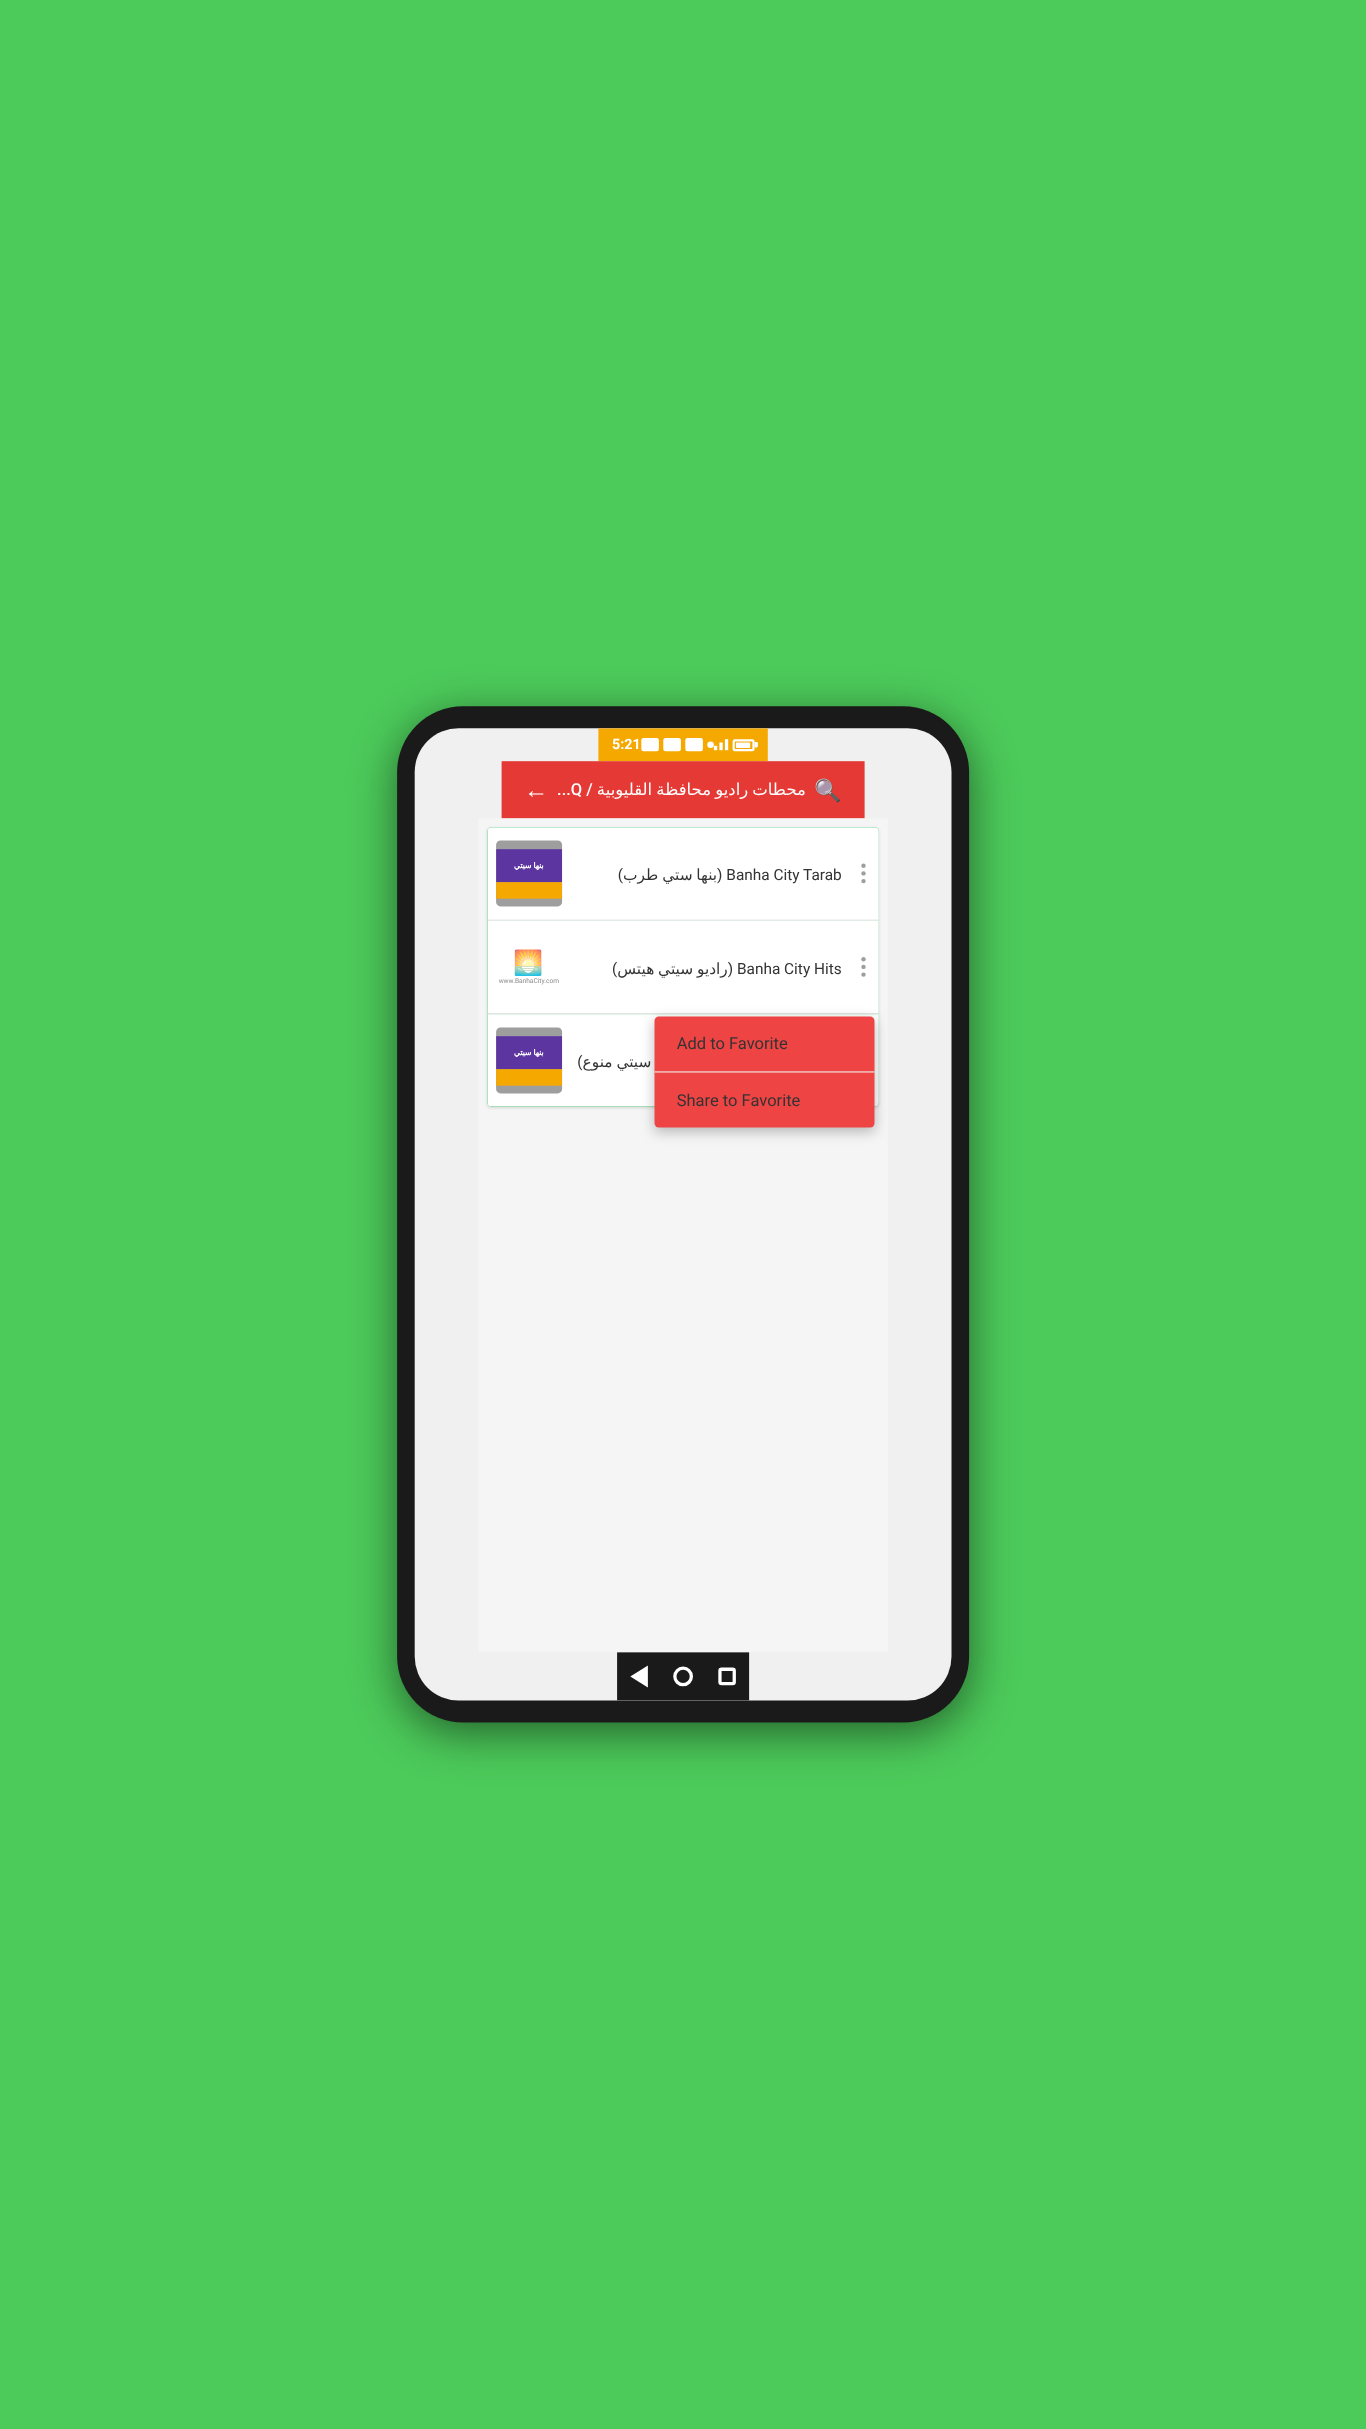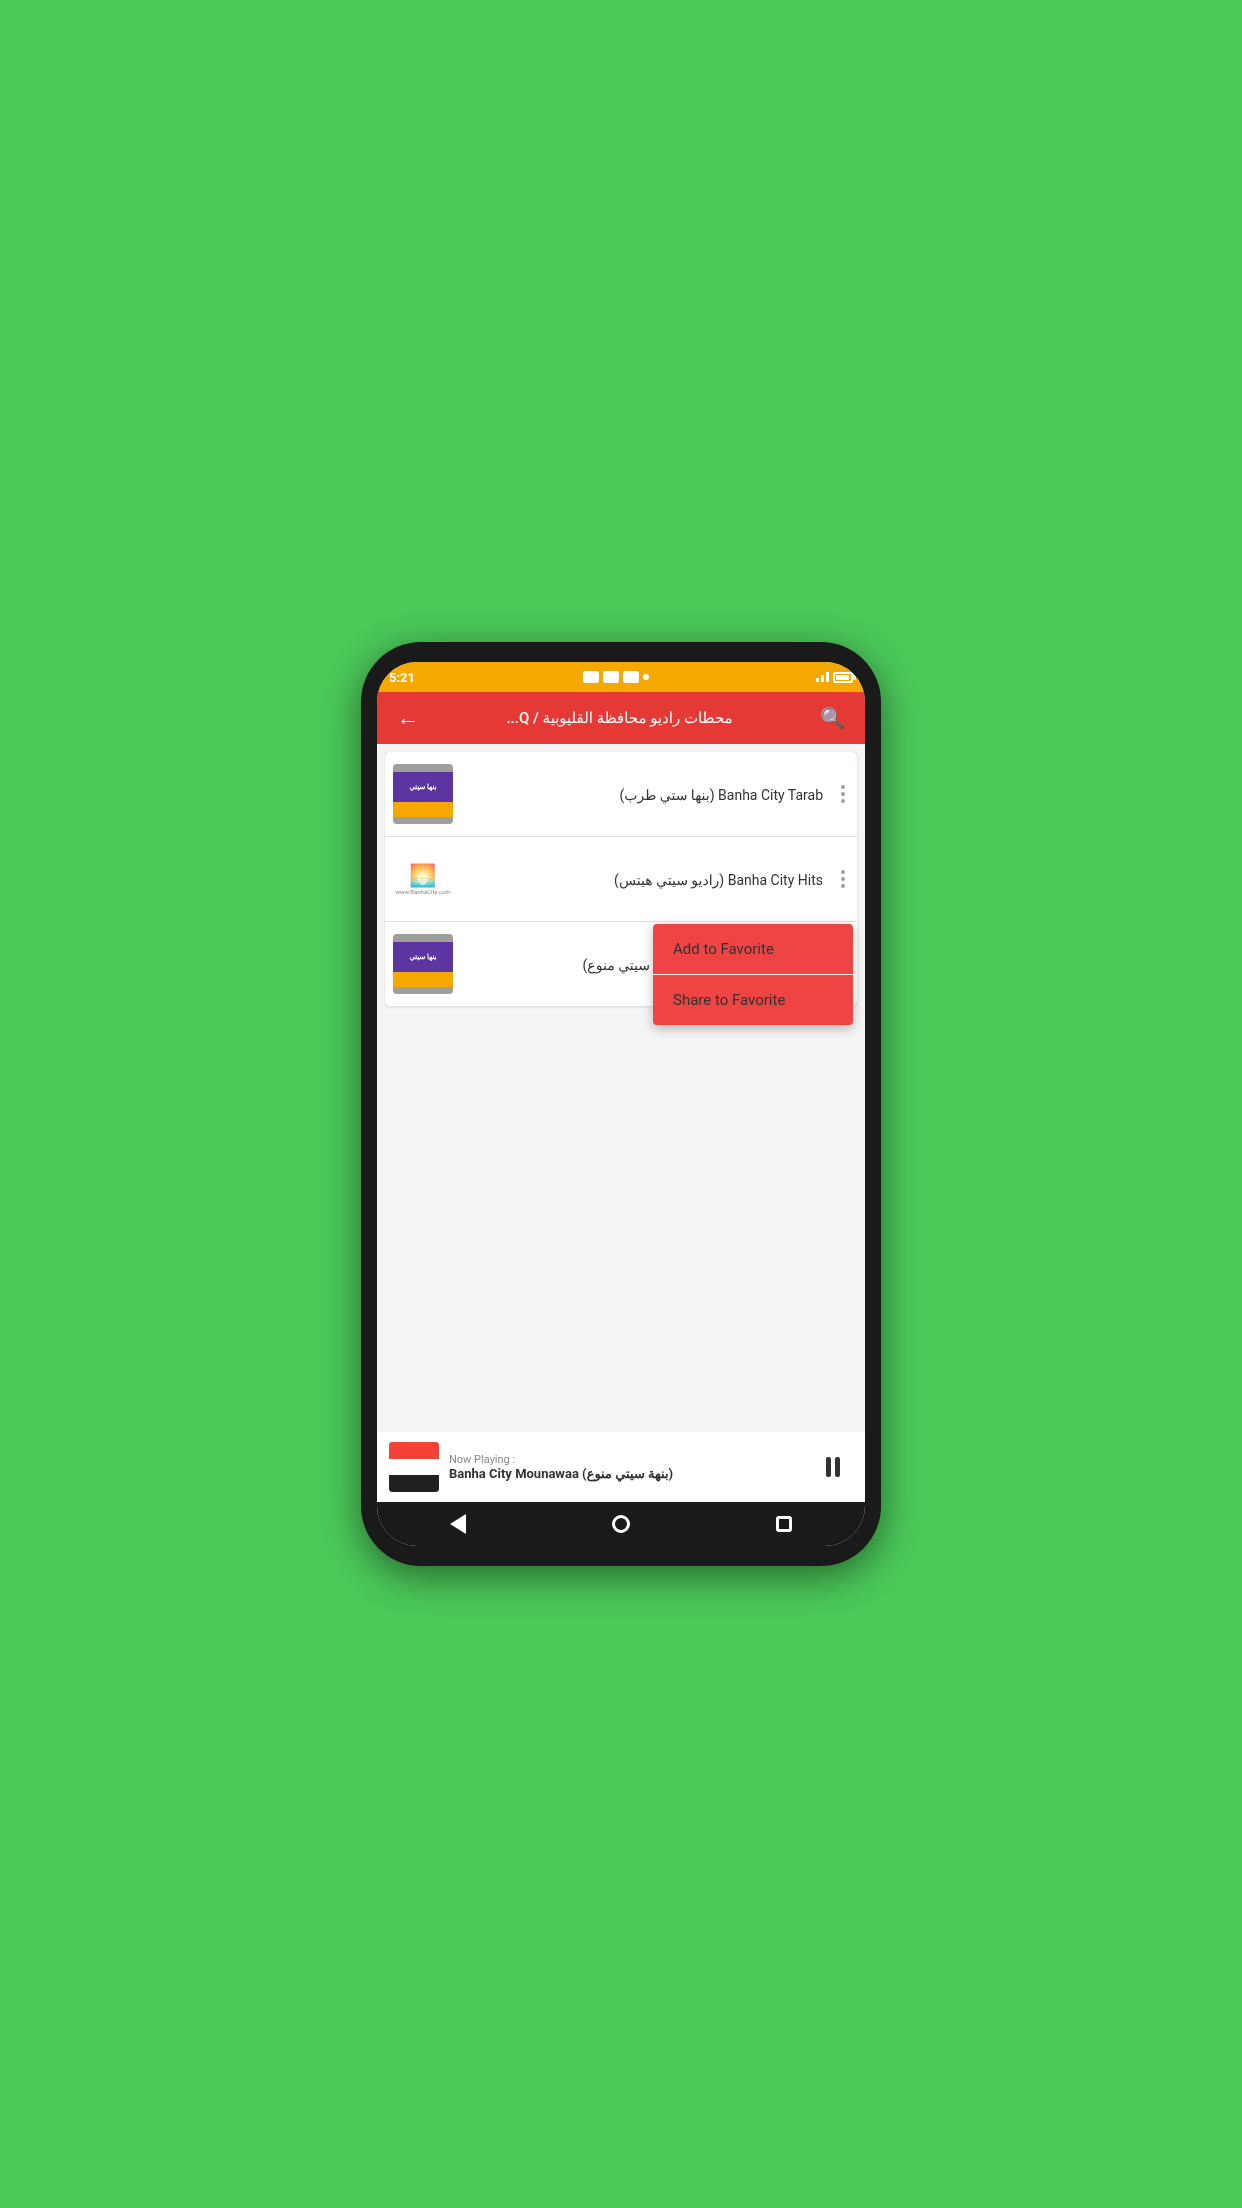--- a/index.html
+++ b/index.html
@@ -24,20 +24,21 @@
     }
 
     .phone-screen {
       width: 100%;
       height: 100%;
       background: #f0f0f0;
       border-radius: 40px;
       overflow: hidden;
       display: flex;
       flex-direction: column;
+      align-items: center;
     }
 
     
     .status-bar {
       background: #f5a800;
       height: 30px;
       display: flex;
       align-items: center;
       justify-content: space-between;
       padding: 0 12px;
@@ -514,39 +515,20 @@
 
       </div>
 
       <div class="context-menu">
         <div class="context-menu-item">Add to Favorite</div>
         <div class="context-menu-item">Share to Favorite</div>
       </div>
 
     </div>
 
-    <div class="now-playing">
-      <div class="now-playing-logo">
-        <div class="flag-stripes">
-          <div class="flag-red"></div>
-          <div class="flag-white"></div>
-          <div class="flag-black"></div>
-        </div>
-      </div>
-      <div class="now-playing-info">
-        <div class="now-playing-label">Now Playing :</div>
-        <div class="now-playing-title">Banha City Mounawaa (بنهة سيتي منوع)</div>
-      </div>
-      <div class="play-pause-button">
-        <div class="pause-icon">
-          <div class="pause-bar"></div>
-          <div class="pause-bar"></div>
-        </div>
-      </div>
-    </div>
 
     <div class="nav-bar">
       <div class="nav-button">
         <div class="nav-back-triangle"></div>
       </div>
       <div class="nav-button">
         <div class="nav-home-circle"></div>
       </div>
       <div class="nav-button">
         <div class="nav-square"></div>

